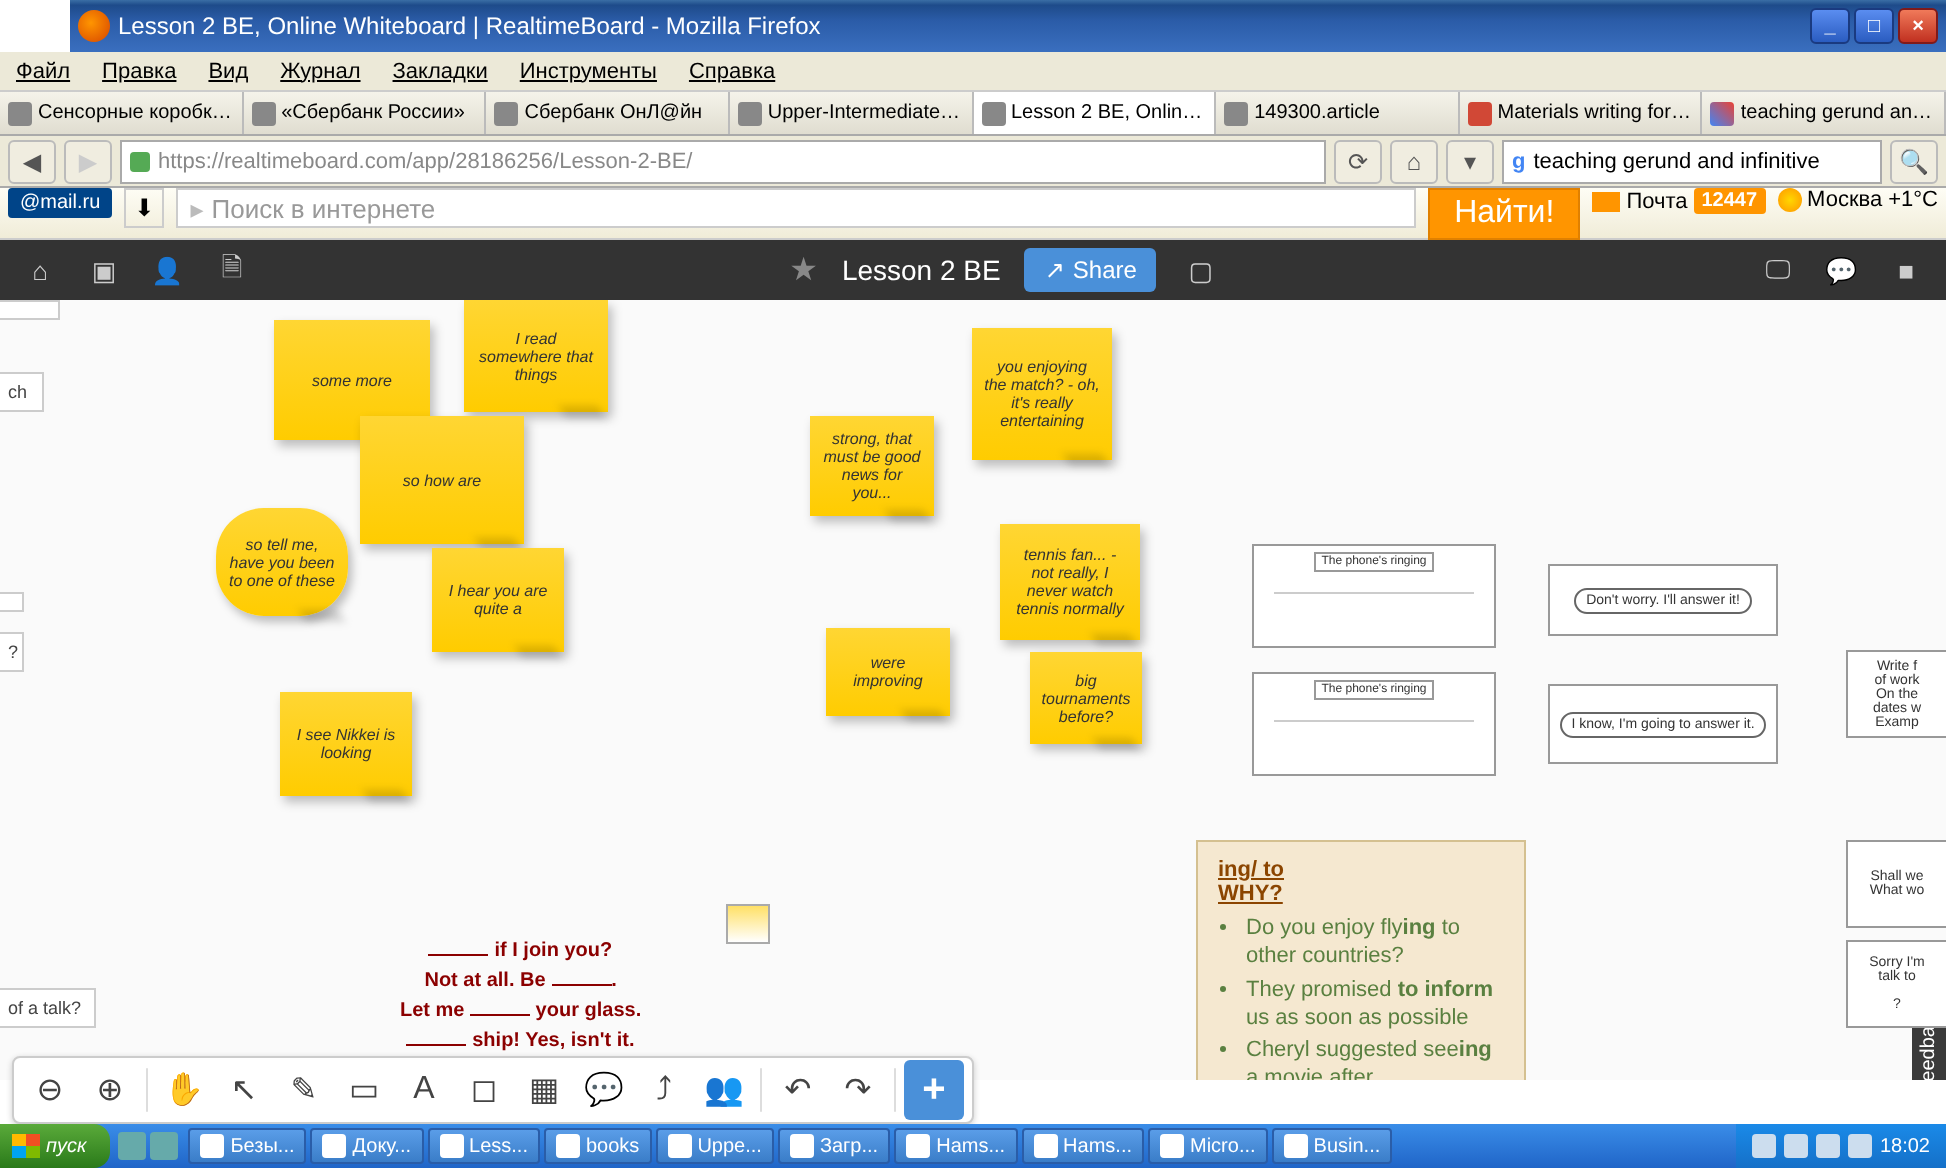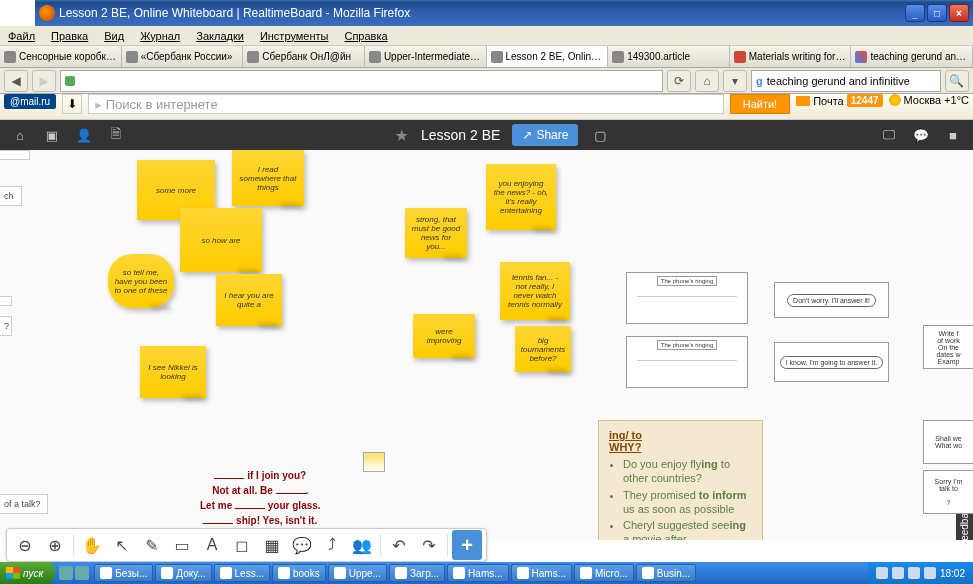--- a/index.html
+++ b/index.html
@@ -29,21 +29,21 @@
 .addr-row { height:26px; background:#ece9d8; display:flex; align-items:center; padding:2px 4px; gap:4px; border-bottom:1px solid #aaa; }
 .nav-btn { width:24px; height:22px; border:1px solid #bbb; border-radius:3px; background:#f0ede0; display:flex; align-items:center; justify-content:center; font-size:12px; color:#555; }
 .addr-input { flex:1; height:22px; border:1px solid #aaa; background:#fff; padding:0 4px; font-size:11px; color:#888; display:flex; align-items:center; gap:4px; }
 .addr-input .lock { width:10px; height:10px; background:#5a5; border-radius:2px; }
 .search-box { width:190px; height:22px; border:1px solid #aaa; background:#fff; display:flex; align-items:center; padding:0 4px; font-size:11px; gap:4px; }
 
 
 .mailru { height:26px; background:linear-gradient(#fefdf5,#f0ecd8); border-bottom:1px solid #ccc; display:flex; align-items:flex-start; padding:0 4px; gap:6px; font-size:12px; }
 .mailru-logo { background:#004488; color:#fff; padding:2px 6px; font-size:10px; border-radius:2px; }
 .mailru-search { flex:1; height:20px; border:1px solid #ccc; background:#fff; padding:0 6px; color:#999; font-size:13px; display:flex; align-items:center; }
-.mailru-find { background:#ff9500; color:#fff; padding:3px 12px; font-size:11px; border:1px solid #e08000; }
+.mailru-find { background:#ff9500; color:#fff; padding:3px 12px; font-size:16px; border:1px solid #e08000; }
 .mailru-mail { display:flex; align-items:center; gap:3px; font-size:11px; }
 .mailru-mail .env { width:14px; height:10px; background:#ff9500; }
 .mailru-mail .count { background:#ff9500; color:#fff; padding:1px 4px; font-size:10px; border-radius:2px; font-weight:bold; }
 .weather { font-size:11px; display:flex; align-items:center; gap:3px; }
 .weather .sun { width:12px; height:12px; background:radial-gradient(#ffd700,#ff9500); border-radius:50%; }
 
 
 .rtb-header { height:30px; background:#333; display:flex; align-items:center; padding:0 10px; gap:12px; color:#fff; font-size:13px; }
 .rtb-icon { width:20px; height:20px; display:flex; align-items:center; justify-content:center; color:#ccc; }
 .rtb-spacer { flex:1; }
@@ -145,20 +145,21 @@
       <div class="tab-icon g"></div>
       <span class="tab-label">teaching gerund and i...</span>
     </div>
   </div>
 
 <div class="addr-row">
   <div class="nav-btn">◀</div>
   <div class="nav-btn" style="color:#ccc">▶</div>
   <div class="addr-input">
     <span class="lock"></span>
+    <span>https://realtimeboard.com/app/28186256/Lesson-2-BE/</span>
   </div>
   <div class="nav-btn">⟳</div>
   <div class="nav-btn">⌂</div>
   <div class="nav-btn">▾</div>
   <div class="search-box">
     <span style="color:#4285f4;font-weight:bold">g</span>
     <span>teaching gerund and infinitive</span>
   </div>
   <div class="nav-btn">🔍</div>
 </div>
@@ -202,21 +203,21 @@
   <div class="rtb-icon">■</div>
 </div>
 
 <div class="canvas" id="canvas">
   <div class="feedback">Feedback</div>
   <div class="thumb" style="left:363px;top:302px"></div>
 <div class="sticky" style="left: 90px; top: 10px; width: 78px; height: 60px; margin-left: 47px;">some more</div>
     <div class="sticky" style="left: 232px; top: 0px; width: 72px; height: 56px;">I read somewhere that things</div>
     <div class="sticky" style="left: 180px; top: 58px; width: 82px; height: 64px;">so how are</div>
     <div class="sticky" style="left: 405px; top: 58px; width: 62px; height: 50px;">strong, that must be good news for you...</div>
-    <div class="sticky" style="left: 486px; top: 14px; width: 70px; height: 66px;">you enjoying the news?
+    <div class="sticky" style="left: 486px; top: 14px; width: 70px; height: 66px;">you enjoying the match?
 - oh, it's really entertaining</div>
     <div class="sticky" style="left: 108px; top: 104px; width: 66px; height: 54px; border-radius: 24px;">so tell me, have you been to one of these</div>
     <div class="sticky" style="left: 216px; top: 124px; width: 66px; height: 52px;">I hear you are quite a</div>
     <div class="sticky" style="left: 500px; top: 112px; width: 70px; height: 58px;">tennis fan...
 - not really, I never watch tennis normally</div>
     <div class="sticky" style="left: 413px; top: 164px; width: 62px; height: 44px;">were improving</div>
     <div class="sticky" style="left: 515px; top: 176px; width: 56px; height: 46px;">big tournaments before?</div>
     <div class="sticky" style="left: 140px; top: 196px; width: 66px; height: 52px;">I see Nikkei is looking</div>
     <div class="comic" style="left: 626px; top: 122px; width: 122px; height: 52px;">
       <div style="font-size:6px;border:1px solid #999;padding:1px 3px;align-self:flex-start">The phone's ringing</div>

